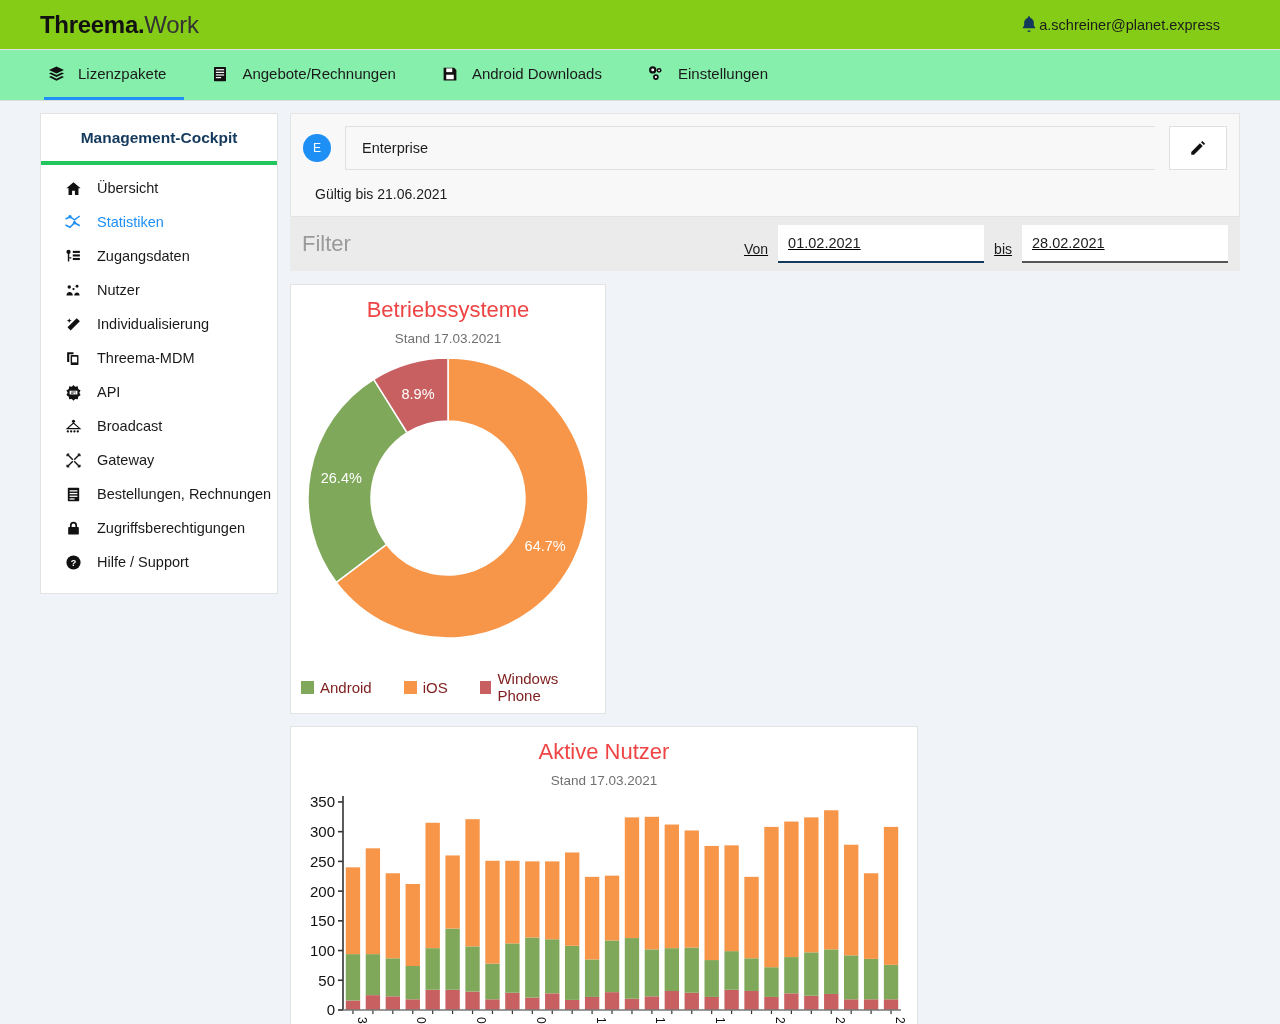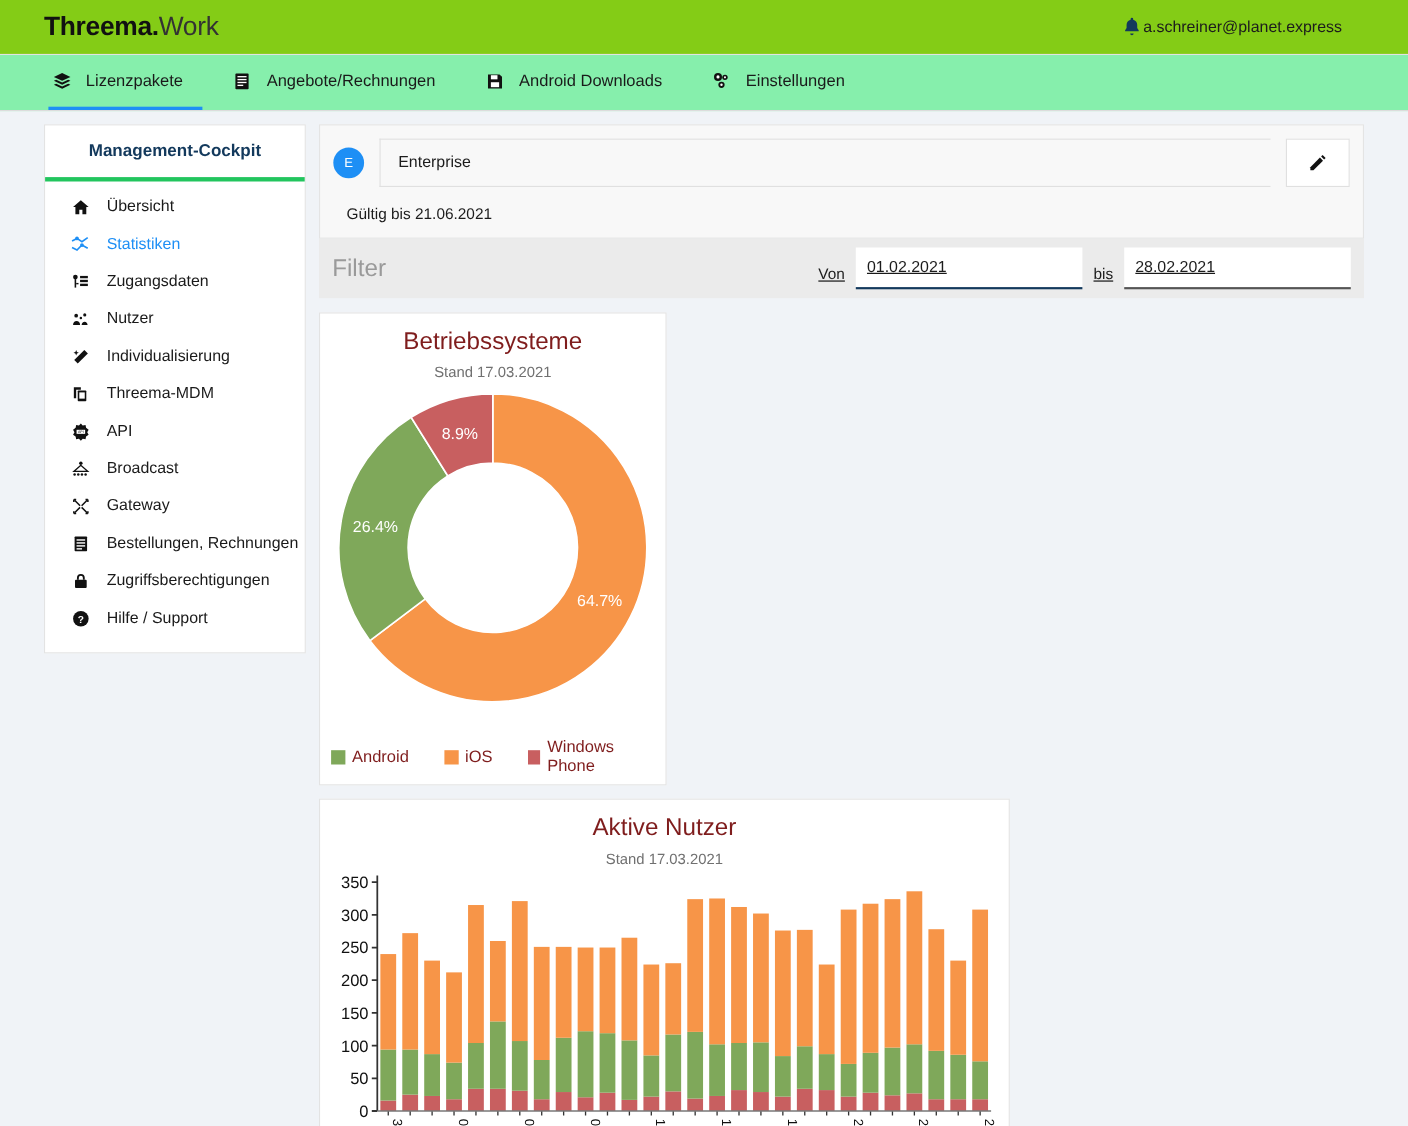--- a/index.html
+++ b/index.html
@@ -97,21 +97,21 @@
     width: 206px; height: 38px; background: #fff;
     border: none; border-bottom: 2px solid #13395c;
     font-size: 14.5px; color: #1c1c1c; padding-left: 10px;
     font-family: "Liberation Sans", sans-serif;
   }
   .date-input.alt { border-bottom-color: #555; }
 
   
   #chartgrid { display: flex; flex-wrap: wrap; gap: 12px; margin-top: 13px; }
   .card { background: #fff; border: 1px solid #e3e3e3; padding: 12px 10px 10px 10px; }
-  .card-title { text-align: center; font-size: 22px; color: #7f1d1d; font-weight: normal; }
+  .card-title { text-align: center; font-size: 22px; color: #ef4444; font-weight: normal; }
   .card-sub { text-align: center; font-size: 13.5px; color: #707070; margin-top: 8px; }
   #card-os { width: 316px; height: 430px; }
   #card-au { width: 628px; height: 430px; }
 
   .legend { display: flex; justify-content: center; gap: 32px; align-items: center; font-size: 15px; color: #7f1d1d; }
   .legend .sw { width: 13px; height: 13px; display: inline-block; margin-right: 6px; vertical-align: -1px; }
   .legend span.lg { display: flex; align-items: center; }
 </style>
 </head>
 <body>

